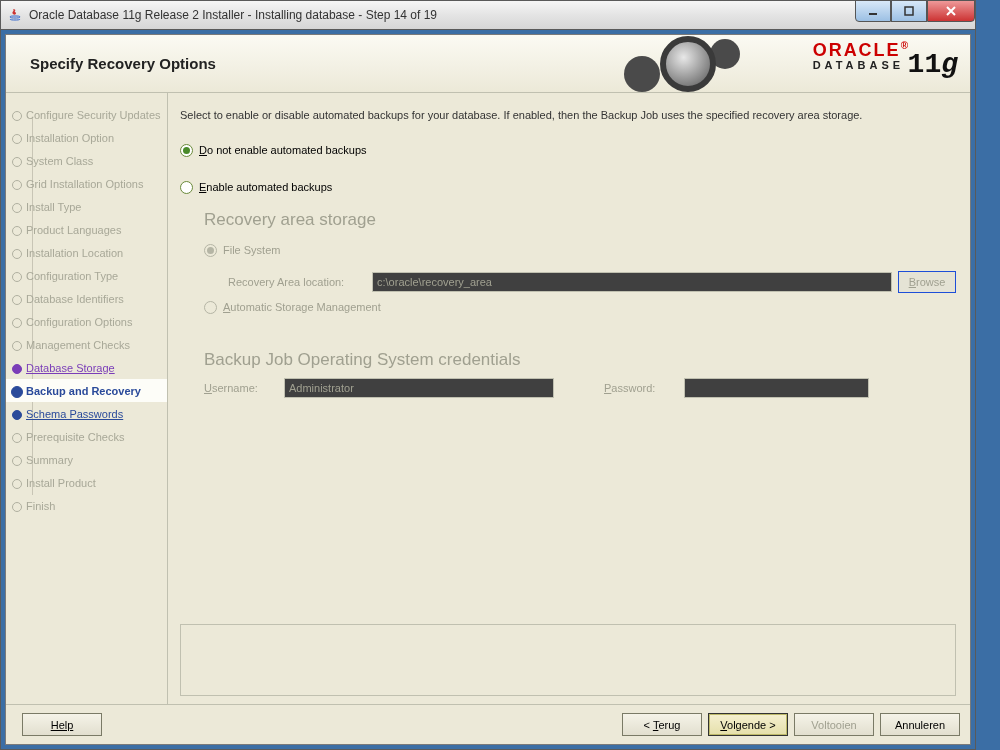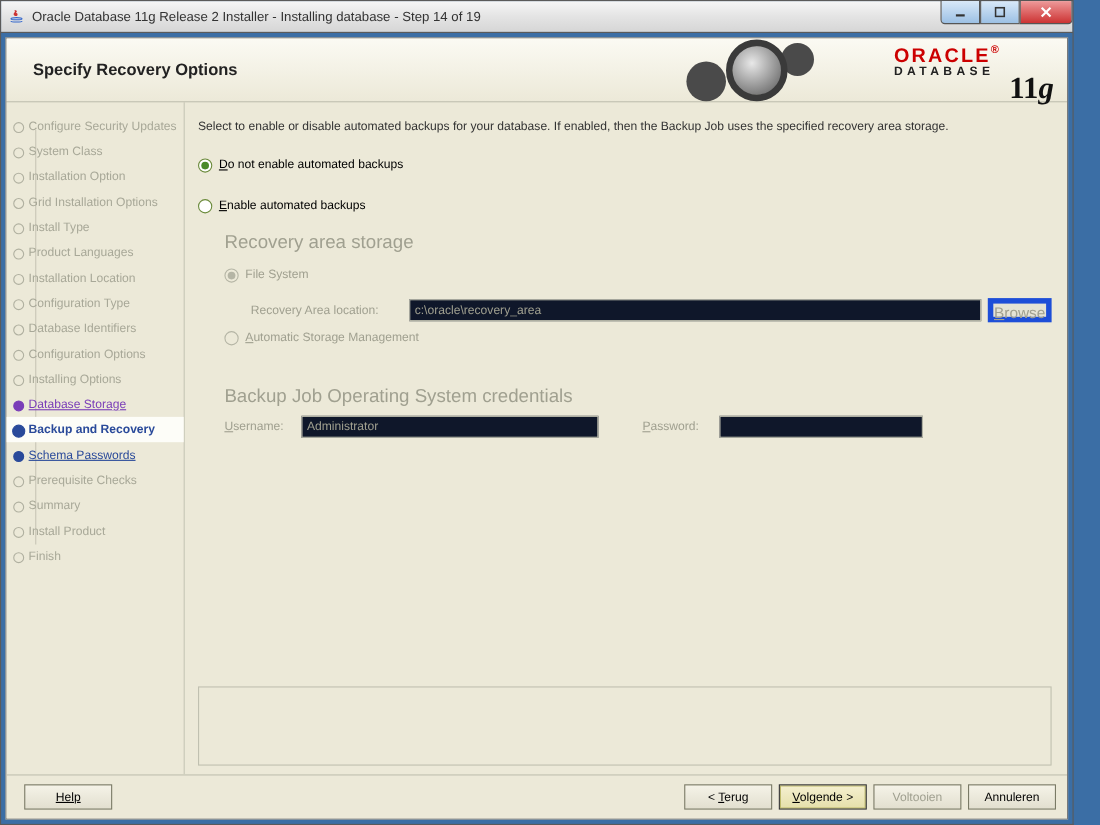--- a/index.html
+++ b/index.html
@@ -45,23 +45,23 @@
   .radio.checked::after { content:''; width:7px; height:7px; border-radius:50%; background:#4a8a2a;}
   .radio.disabled { border-color:#b5b5a5; background:#ece9d8;}
   .radio.disabled.checked::after{ background:#b5b5a5;}
   .section-label { font-size:17px; color:#a0a090; margin:6px 0 14px 24px;}
   .sub-indent { margin-left:24px;}
   .sub-indent .radio-row { margin-bottom:14px; color:#a0a090;text-align:center;}
   .sub-indent .radio-row .txt{ color:#a0a090;}
   .field-row { display:flex; align-items:center; margin-bottom:8px; margin-left:48px;}
   .field-label { font-size:11px; color:#a0a090; width:144px;}
   .txt-input { border:1px solid #c0c0b0; background:#fff; height:20px; font-size:11px; padding:0 4px; color:#a0a090;}
-  .txt-input:disabled{ background:#0f172a; color:#a0a090;}
-  .browse-btn { border:5px solid #1d4ed8; background:#e5e3d5; height:22px; width:58px; font-size:14px; color:#a0a090; margin-left:6px;}
-  .cred-row{ display:flex; align-items:center; margin-left:24px;}
+  .txt-input:disabled{ background:#404040; color:#a0a090;}
+  .browse-btn { border:1px solid #1d4ed8; background:#e5e3d5; height:22px; width:58px; font-size:11px; color:#a0a090; margin-left:6px;}
+  .cred-row{ display:flex; align-items:center; gap:10px; margin-left:24px;}
   .cred-row .lbl{ font-size:11px; color:#a0a090; width:70px;}
   .cred-row .lbl2{ font-size:11px; color:#a0a090; width:70px; text-align:left; margin-left:40px;}
   .cred-row input{ width:270px;}
   .cred-row .pw{width:185px;}
   .msgbox { border:1px solid #c0c0b0; height:72px; margin-top:auto; background:#ece9d8;}
   .footer { height:40px; border-top:1px solid #c0c0b0; display:flex; align-items:center; padding:0 10px; background:#ece9d8;}
   .btn { height:23px; min-width:80px; border:1px solid #7a7a66; background:linear-gradient(#f5f3e8,#e2dfcf); font-size:11px; cursor:pointer; padding:0 8px;}
   .btn.help{ text-decoration:underline;}
   .btn.disabled{ color:#a0a090;}
   .btn.default{ border:1px solid #333; box-shadow:inset 0 0 0 1px #bdb96a; background:linear-gradient(#f5f0d0,#e5dfaa);}
@@ -107,38 +107,38 @@
         <span class="header-title">Specify Recovery Options</span>
         <div class="header-gears">
           <div class="gear-small"></div>
           <div class="gear-big"></div>
           <div class="gear-small" style="margin-left:-6px;margin-top:-20px;width:30px;height:30px;"></div>
         </div>
         <div class="header-logo" style="right:60px;">
           <div class="logo-line1"><span>ORACLE</span><small>®</small></div>
           <div class="logo-line2">DATABASE</div>
         </div>
-        <div style="position:absolute; right:12px; top:30px; font-family:Liberation Serif, serif; font-size:28px; font-weight:bold; color:#111;"><span style="font-style:normal">11</span><span style="font-style:italic">g</span></div>
+        <div style="position:absolute; right:12px; top:14px; font-family:Liberation Mono, monospace; font-size:28px; font-weight:bold; color:#111;"><span style="font-style:normal">11</span><span style="font-style:italic">g</span></div>
       </div>
 
       <div class="body">
         <div class="sidebar">
           <div class="sidebar-inner" id="sidebar-inner">
               <div class="vline"></div>
               <div class="step">Configure Security Updates</div>
+              <div class="step">Installation Option</div>
               <div class="step">System Class</div>
-              <div class="step">Installation Option</div>
               <div class="step">Grid Installation Options</div>
               <div class="step">Install Type</div>
               <div class="step">Product Languages</div>
               <div class="step">Installation Location</div>
               <div class="step">Configuration Type</div>
               <div class="step">Database Identifiers</div>
               <div class="step">Configuration Options</div>
-              <div class="step">Installing Options</div>
+              <div class="step">Management Checks</div>
               <div class="step visited">Database Storage</div>
               <div class="step current">Backup and Recovery</div>
               <div class="step next">Schema Passwords</div>
               <div class="step">Prerequisite Checks</div>
               <div class="step">Summary</div>
               <div class="step">Install Product</div>
               <div class="step">Finish</div>
             </div>
         </div>
 

